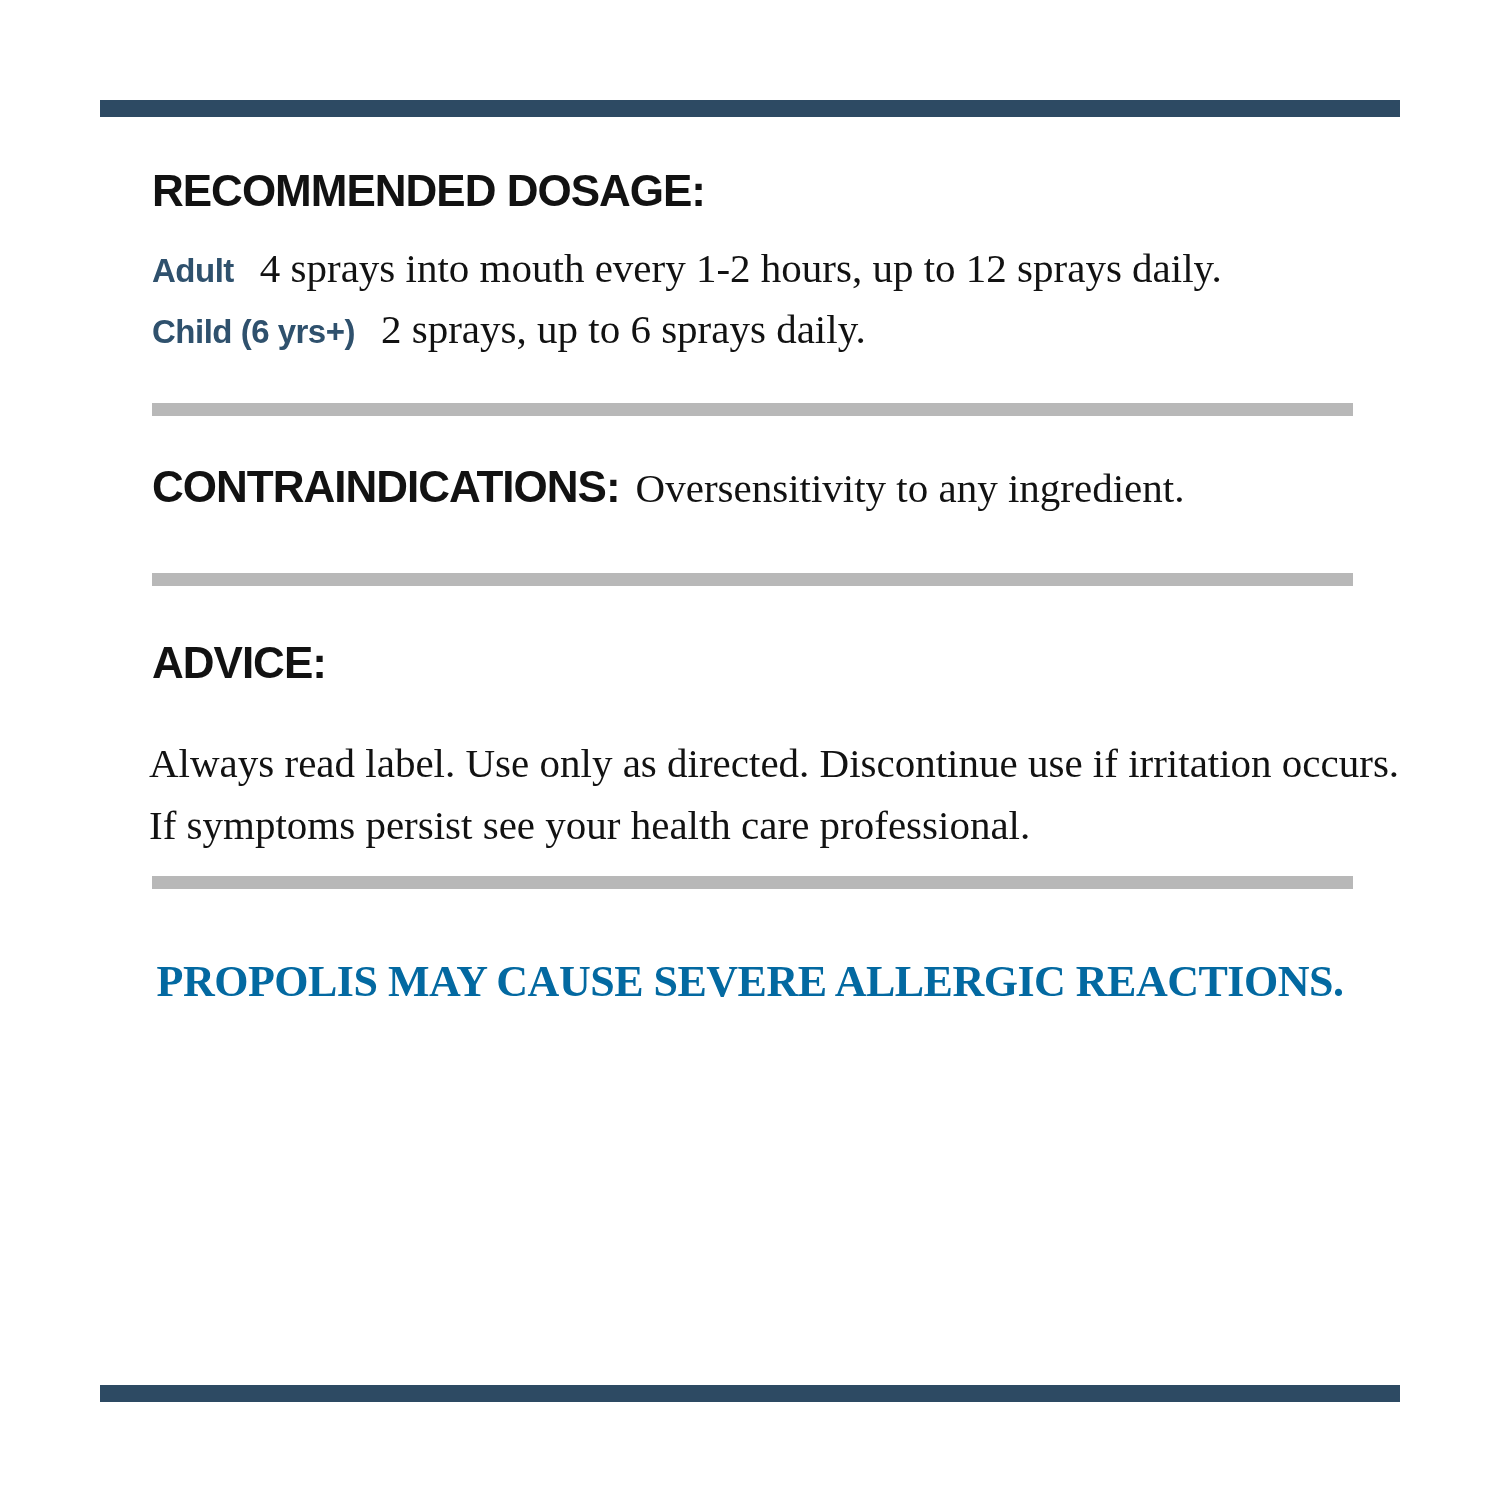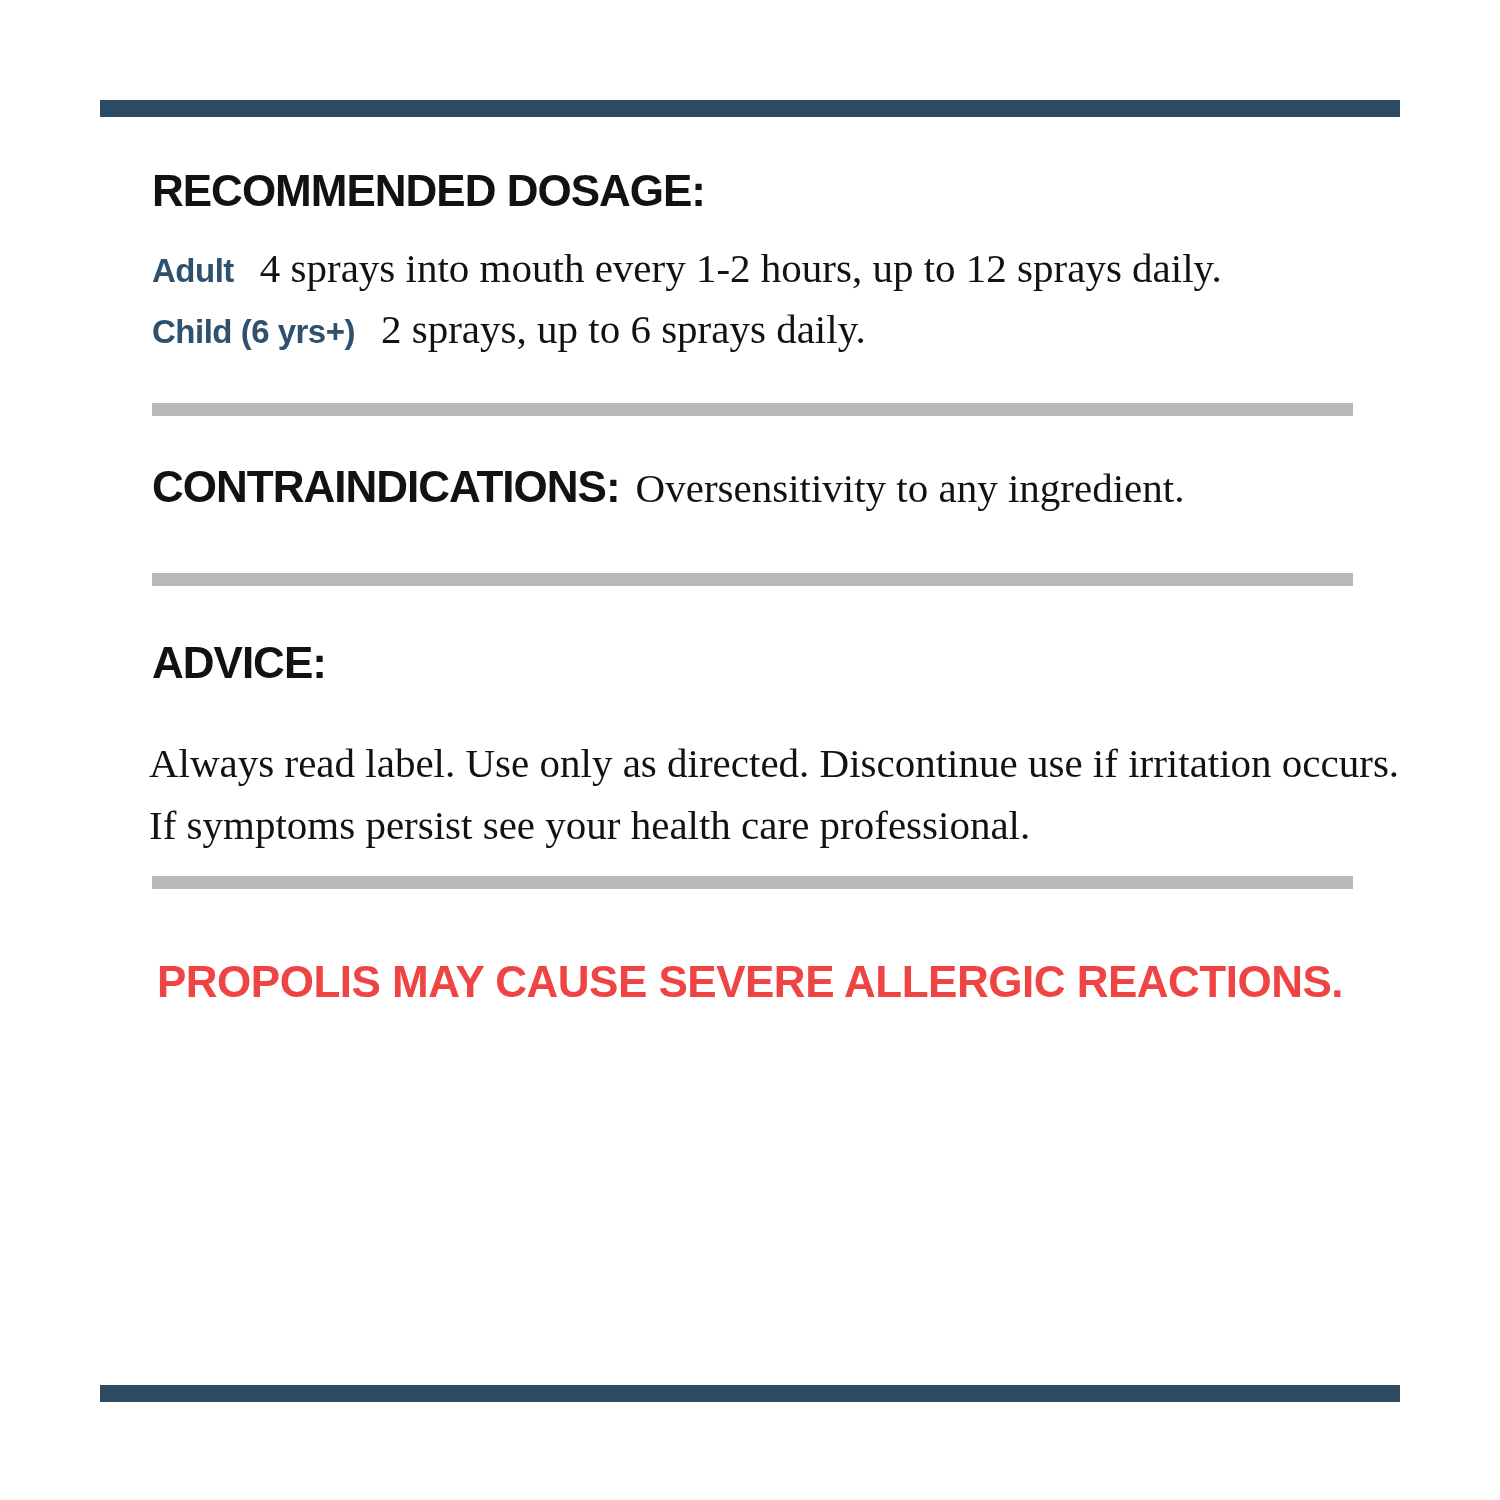--- a/index.html
+++ b/index.html
@@ -56,22 +56,22 @@
     font-weight:700;font-size:44px;color:#121212;
     letter-spacing:-1px;margin-right:16px;
   }
   .advice-text{
     position:absolute;left:133px;top:716px;margin:16px;
     width:1280px;line-height:62px;
   }
   .warning{
     position:absolute;left:0;top:958px;width:1500px;
     text-align:center;
-    font-family:Liberation Sans, sans-serif;
-    font-weight:700;font-size:44px;color:#ef4444;
+    font-family:Liberation Serif, serif;
+    font-weight:700;font-size:44px;color:#0369a1;
     letter-spacing:-0.5px;line-height:48px;
   }
 </style>
 </head>
 <body>
 
 <div class="page">
 
   <div class="bar top"></div>
 

